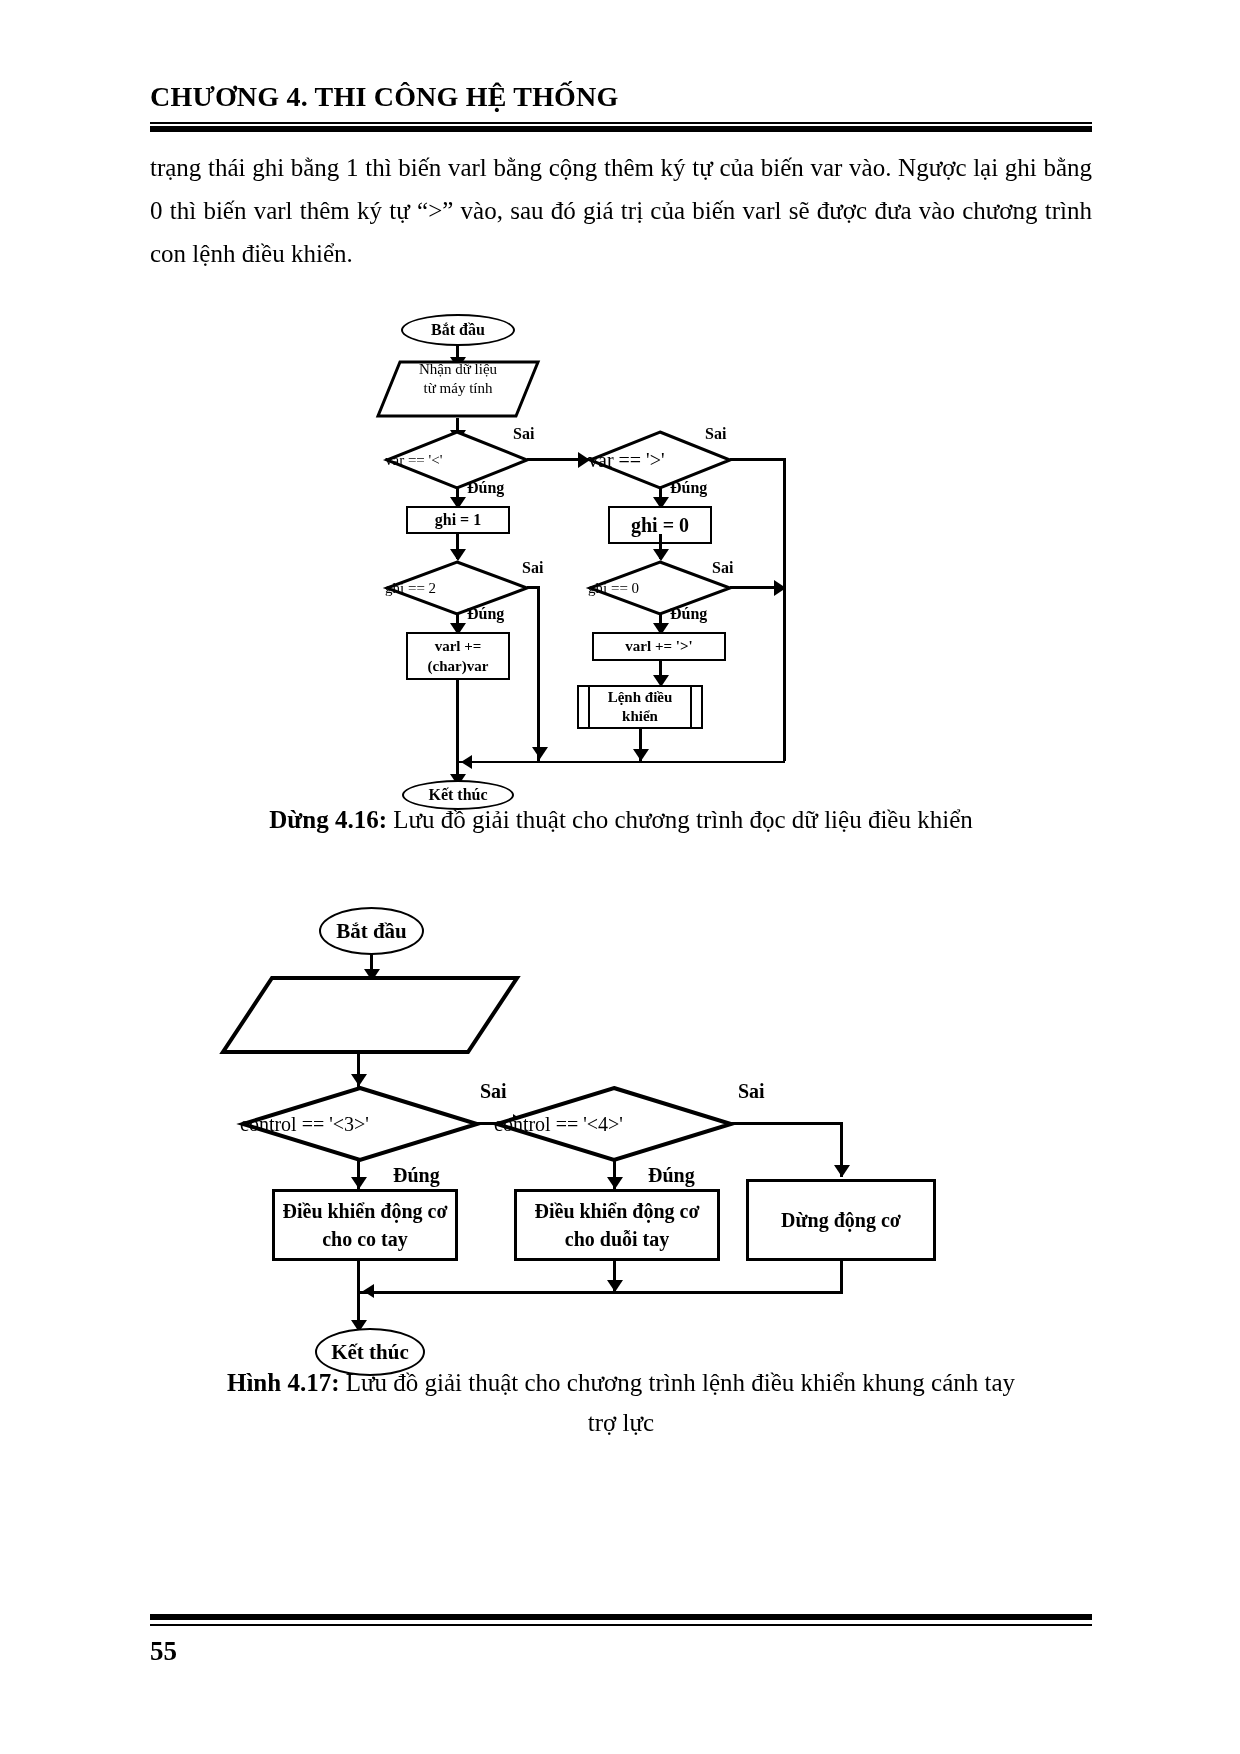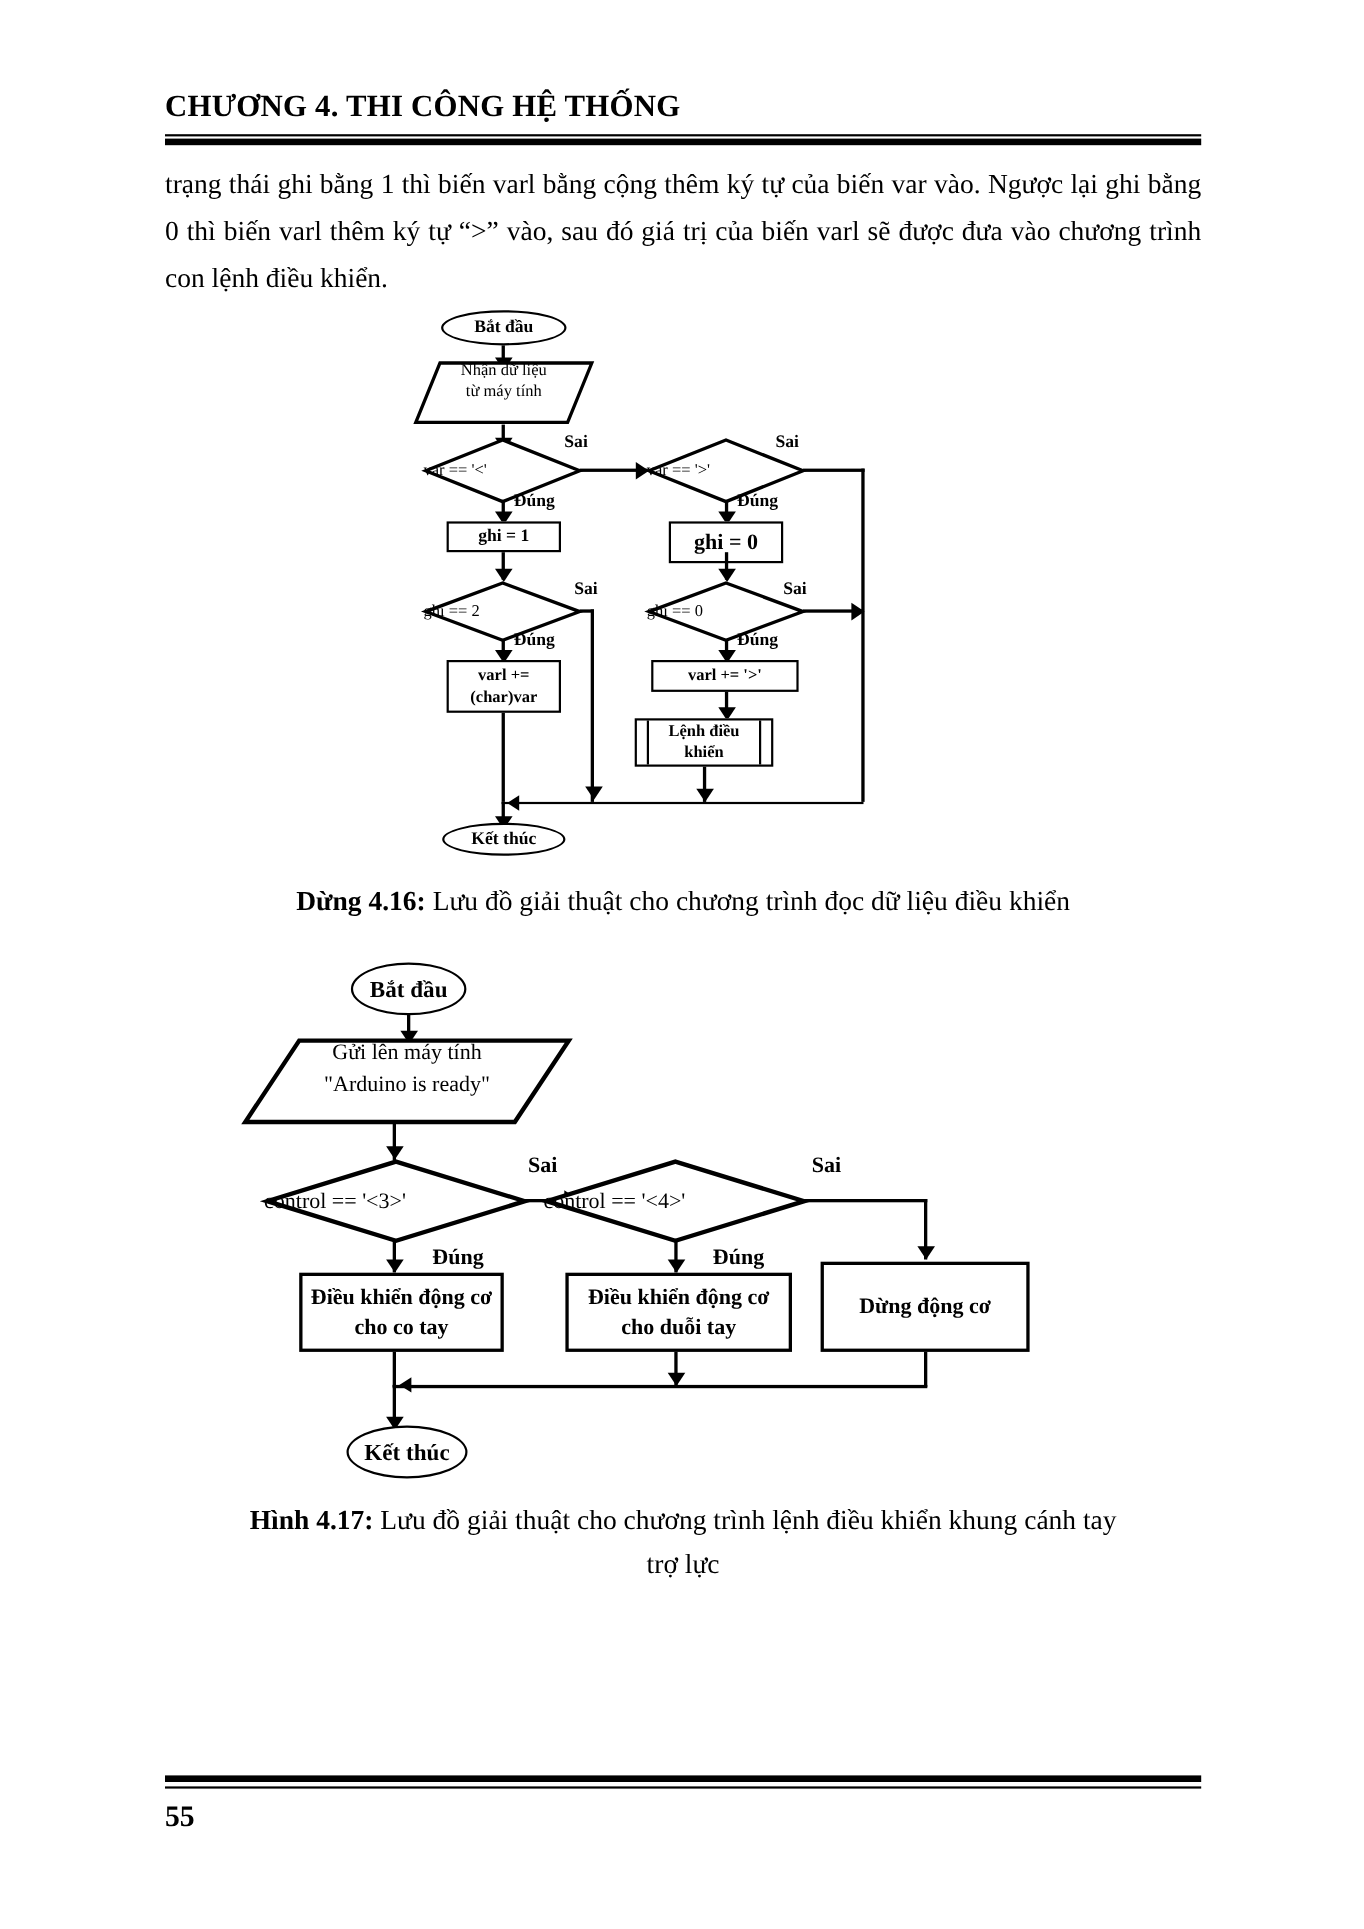--- a/index.html
+++ b/index.html
@@ -26,21 +26,21 @@
   .hdr-rule-thick{position:absolute;left:150px;top:126px;width:942px;height:6px;background:#000;}
 
   
   .para{
     position:absolute;left:150px;top:146px;width:942px;
     font-size:25px;line-height:43px;text-align:justify;
     font-family:"Liberation Serif","DejaVu Serif",serif;
   }
 
   
-  .flow{position:absolute;}
+  .flow{position:absolute;margin-top:32px;}
   .node{position:absolute;box-sizing:border-box;
         display:flex;align-items:center;justify-content:center;
         text-align:center;font-weight:bold;
         font-family:"Liberation Serif","DejaVu Serif",serif;}
   .rect{border:2px solid #000;background:#fff;}
   .rect-sub{border:2px solid #000;background:#fff;}
   .rect-sub:before,.rect-sub:after{
      content:"";position:absolute;top:0;bottom:0;width:0;border-left:2px solid #000;}
   .rect-sub:before{left:9px;}
   .rect-sub:after{right:9px;}
@@ -117,21 +117,21 @@
       <span>var == '&lt;'</span>
     </div>
 
     <div class="ln hln" style="left:527px;top:426px;width:62px;"></div>
     <div class="arw-r" style="left:578px;top:420px;"></div>
     <div class="lbl" style="left:513px;top:393px;font-size:16px;">Sai</div>
 
     <svg class="shape-svg" style="left:588px;top:398px;width:144px;height:60px;" viewBox="0 0 144 60">
       <polygon points="72,2 142,30 72,58 2,30" fill="#fff" stroke="#000" stroke-width="3"></polygon>
     </svg>
-    <div class="shape-txt" style="left:588px;top:398px;width:144px;height:60px;font-size:15px;">
+    <div class="shape-txt" style="left:588px;top:398px;width:144px;height:60px;font-size:20px;">
       <span>var == '&gt;'</span>
     </div>
 
     <div class="ln hln" style="left:730px;top:426px;width:56px;"></div>
     <div class="ln vln" style="left:783px;top:426px;height:303px;"></div>
     <div class="lbl" style="left:705px;top:393px;font-size:16px;">Sai</div>
 
     <div class="ln vln" style="left:456px;top:456px;height:18px;"></div>
     <div class="arw-d" style="left:450px;top:465px;"></div>
     <div class="lbl" style="left:467px;top:447px;font-size:16px;">Đúng</div>
@@ -227,24 +227,20 @@
     <div class="node term" style="left:319px;top:875px;width:105px;height:48px;font-size:21px;">
       <span>Bắt đầu</span>
     </div>
 
     <div class="ln vln" style="left:370px;top:922px;height:25px;"></div>
     <div class="arw-d" style="left:364px;top:937px;"></div>
 
     <svg class="shape-svg" style="left:220px;top:943px;width:300px;height:80px;" viewBox="0 0 300 80">
       <polygon points="52,3 297,3 248,77 3,77" fill="#fff" stroke="#000" stroke-width="4"></polygon>
     </svg>
-    <div class="shape-txt" style="left:220px;top:943px;width:300px;height:80px;font-size:20px;line-height:29px;flex-direction:column;">
-      <span>Gửi lên máy tính</span>
-      <span>"Arduino is ready"</span>
-    </div>
 
     <div class="ln vln" style="left:357px;top:1020px;height:35px;"></div>
     <div class="arw-d" style="left:351px;top:1042px;"></div>
 
     <svg class="shape-svg" style="left:240px;top:1053px;width:240px;height:78px;" viewBox="0 0 240 78">
       <polygon points="120,3 237,39 120,75 3,39" fill="#fff" stroke="#000" stroke-width="4"></polygon>
     </svg>
     <div class="shape-txt" style="left:240px;top:1053px;width:240px;height:78px;font-size:20px;">
       <span>control == '&lt;3&gt;'</span>
     </div>

